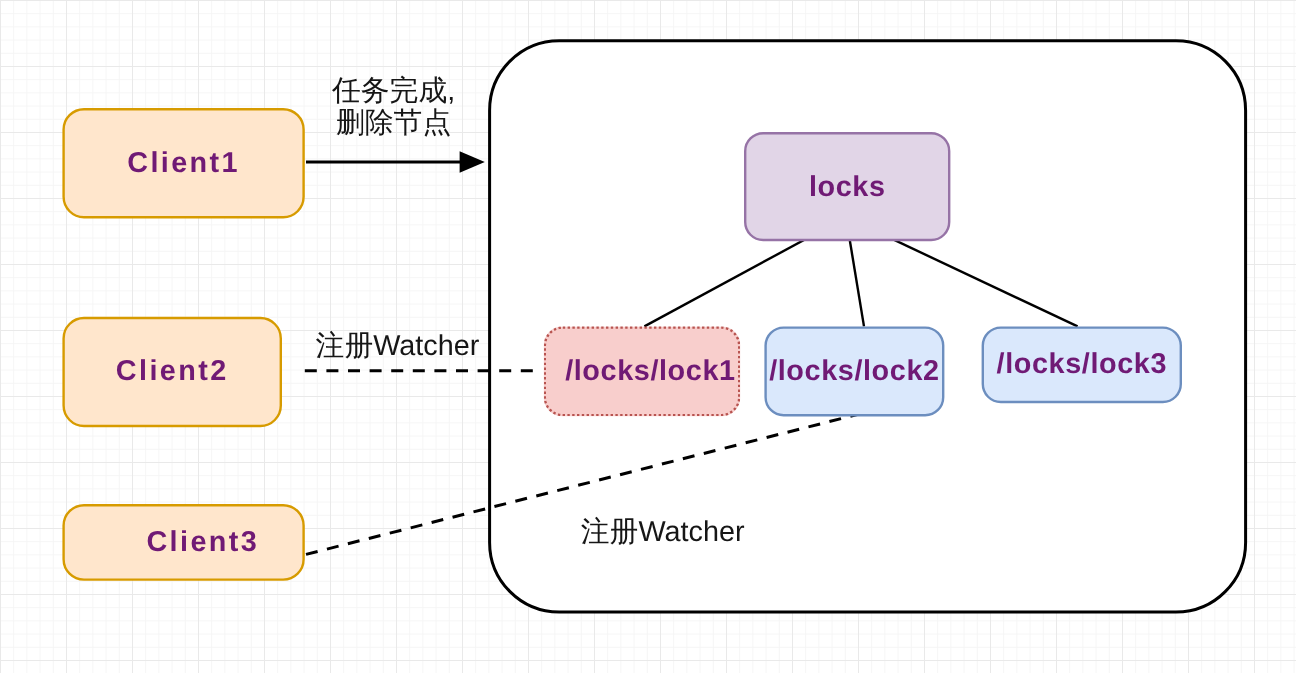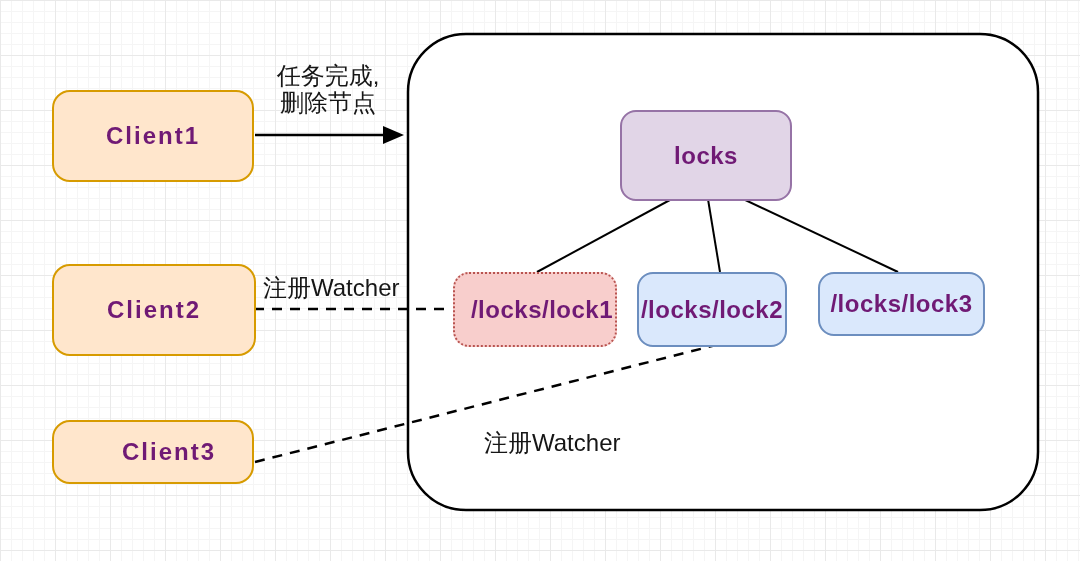--- a/index.html
+++ b/index.html
@@ -83,21 +83,21 @@
     <line x1="255" y1="135" x2="386" y2="135" stroke="#000000" stroke-width="2.5"></line>
     <polygon points="404,135 383,126 383,144" fill="#000000"></polygon>
 
     <line x1="254" y1="309" x2="452" y2="309" stroke="#000000" stroke-width="2.5" stroke-dasharray="10 8"></line>
 
     <line x1="255" y1="462" x2="716" y2="345" stroke="#000000" stroke-width="2.5" stroke-dasharray="10 8"></line>
   </svg>
 
   <div class="node client" style="left:52px; top:90px; width:202px; height:92px;">Client1</div>
 
-  <div class="node client" style="left:52px; top:264px; width:204px; height:92px;">Client2</div>
+  <div class="node client" style="left:52px; top:264px; width:183px; height:92px;">Client2</div>
 
   <div class="node client" style="left:52px; top:420px; width:202px; height:64px;padding-left:32px;">Client3</div>
 
   <div class="node root" style="left:620px; top:90px; width:172px; height:91px;margin-top:20px;">locks</div>
 
   <div class="node lock-red" style="left:453px; top:272px; width:164px; height:75px;padding-left:14px;">/locks/lock1</div>
 
   <div class="node lock-blue" style="left:637px; top:272px; width:150px; height:75px;">/locks/lock2</div>
 
   <div class="node lock-blue" style="left:818px; top:272px; width:167px; height:64px;">/locks/lock3</div>

